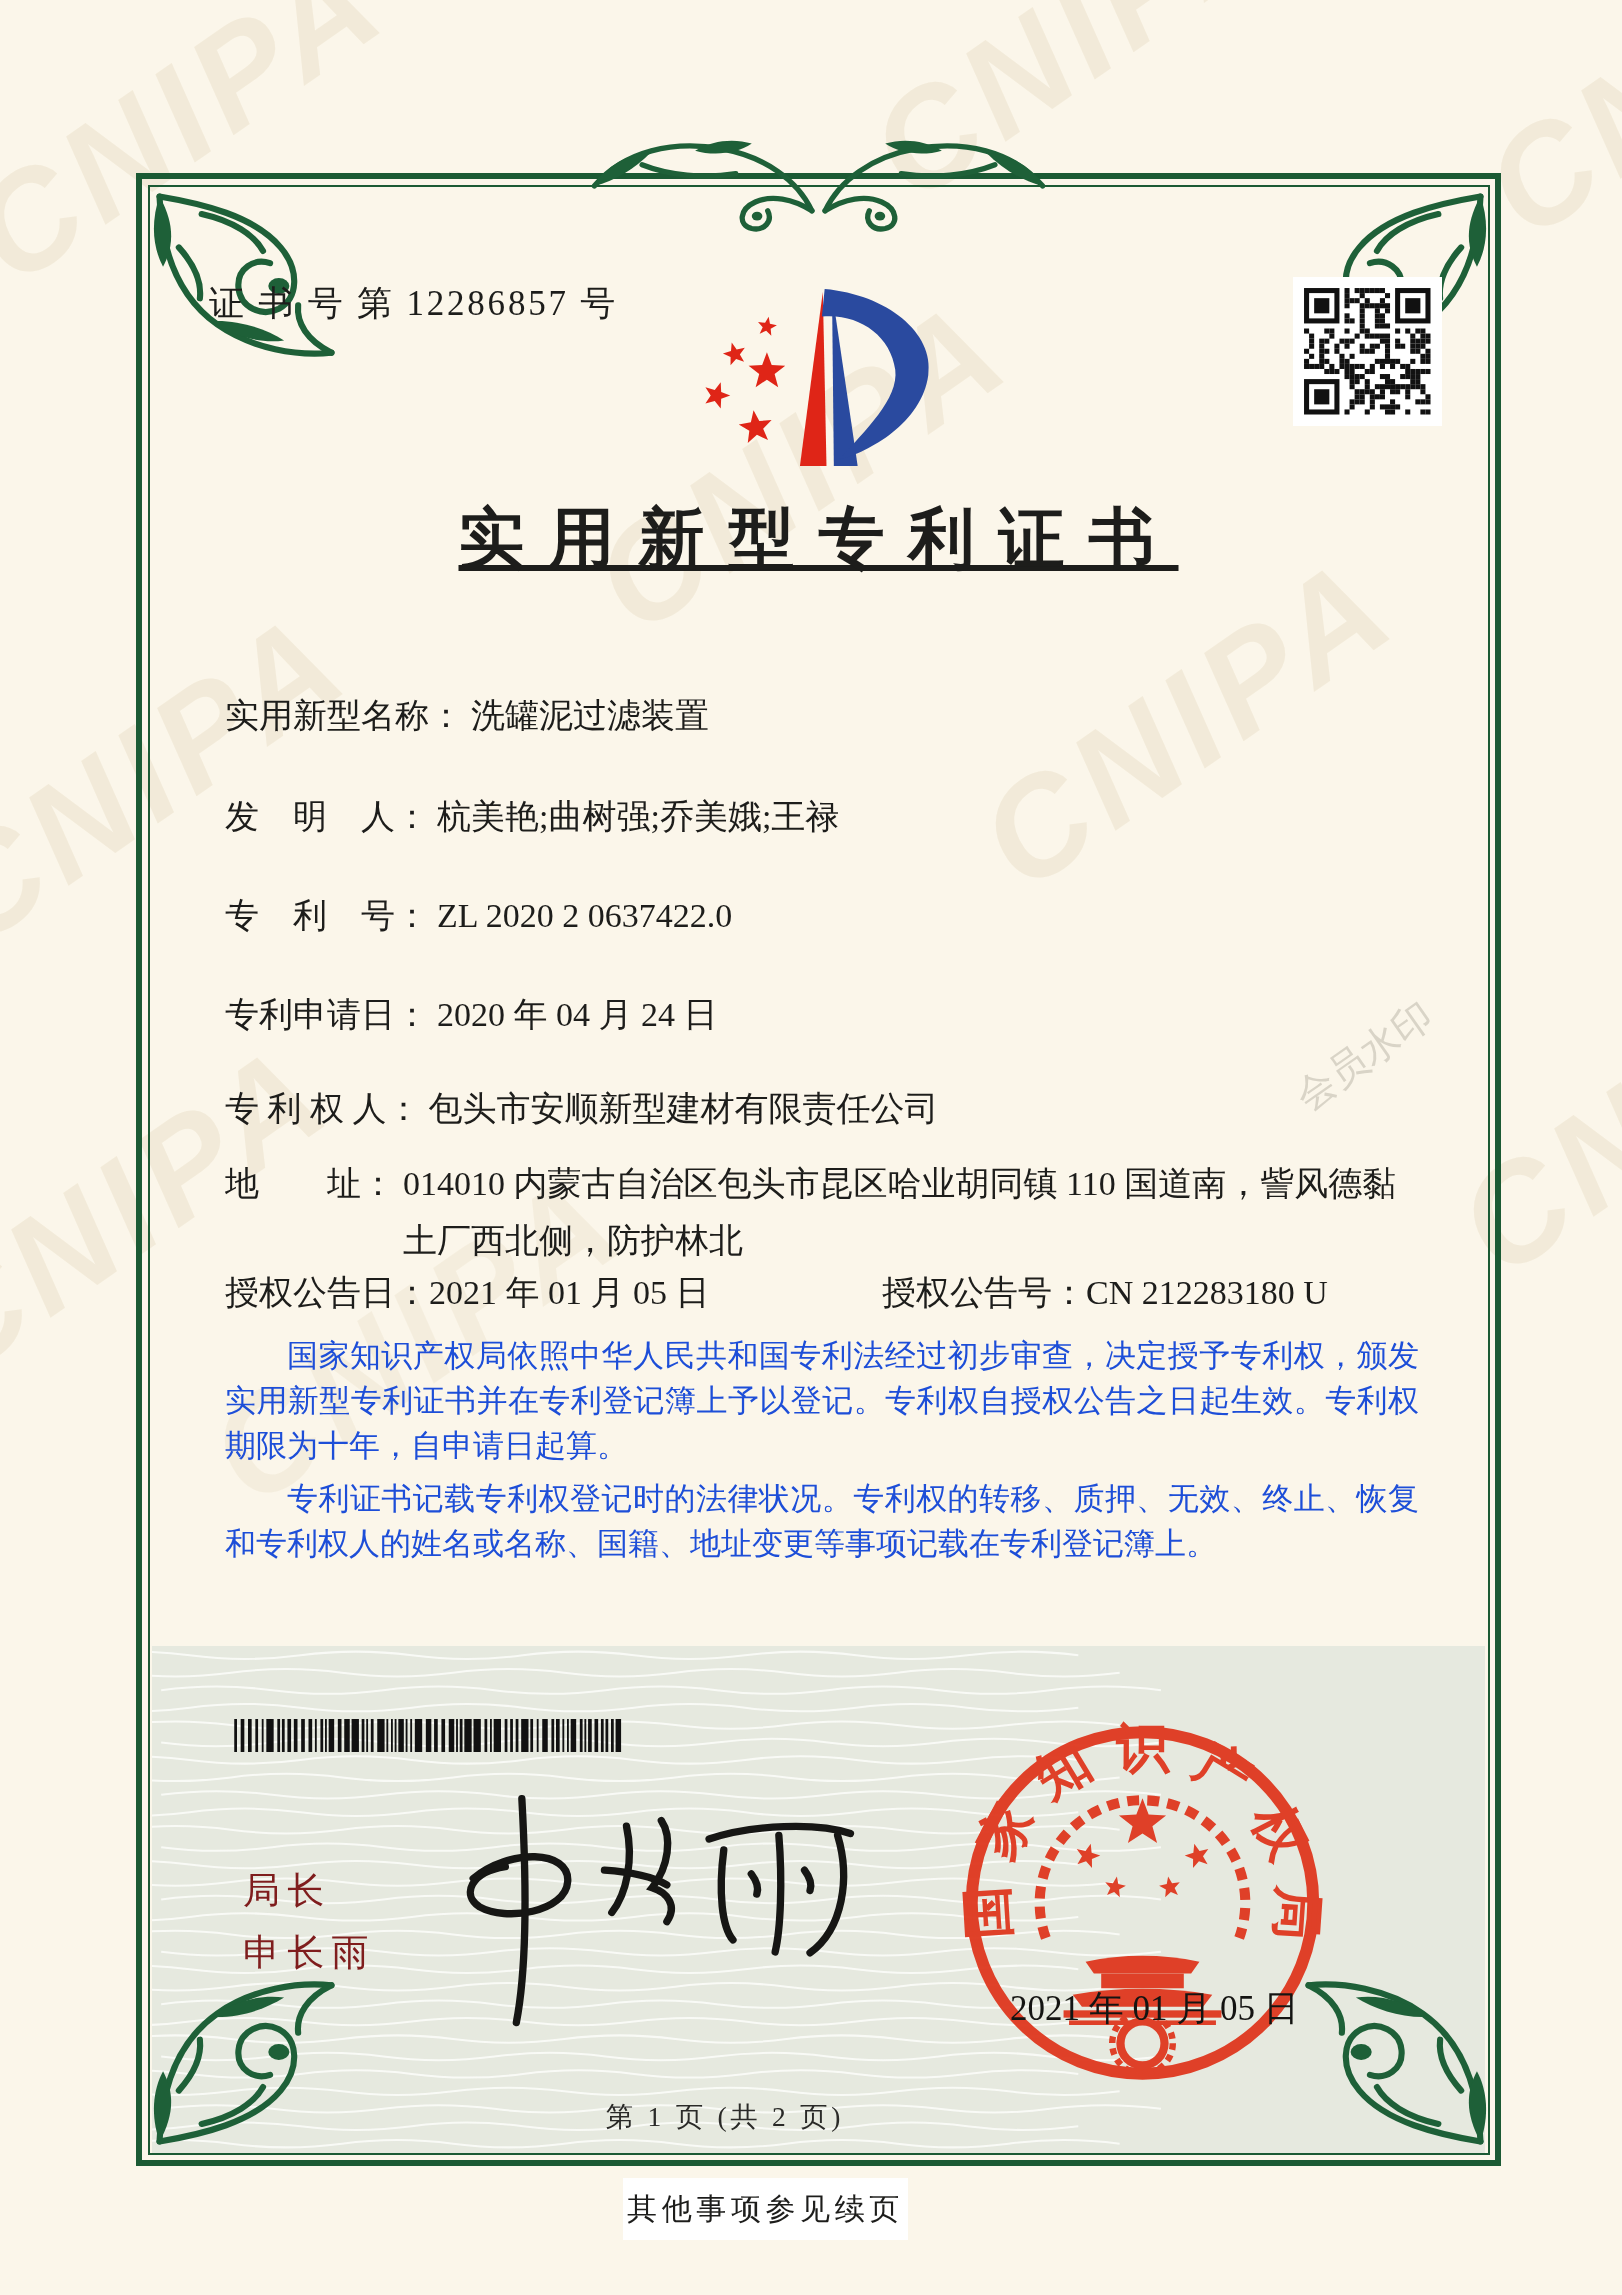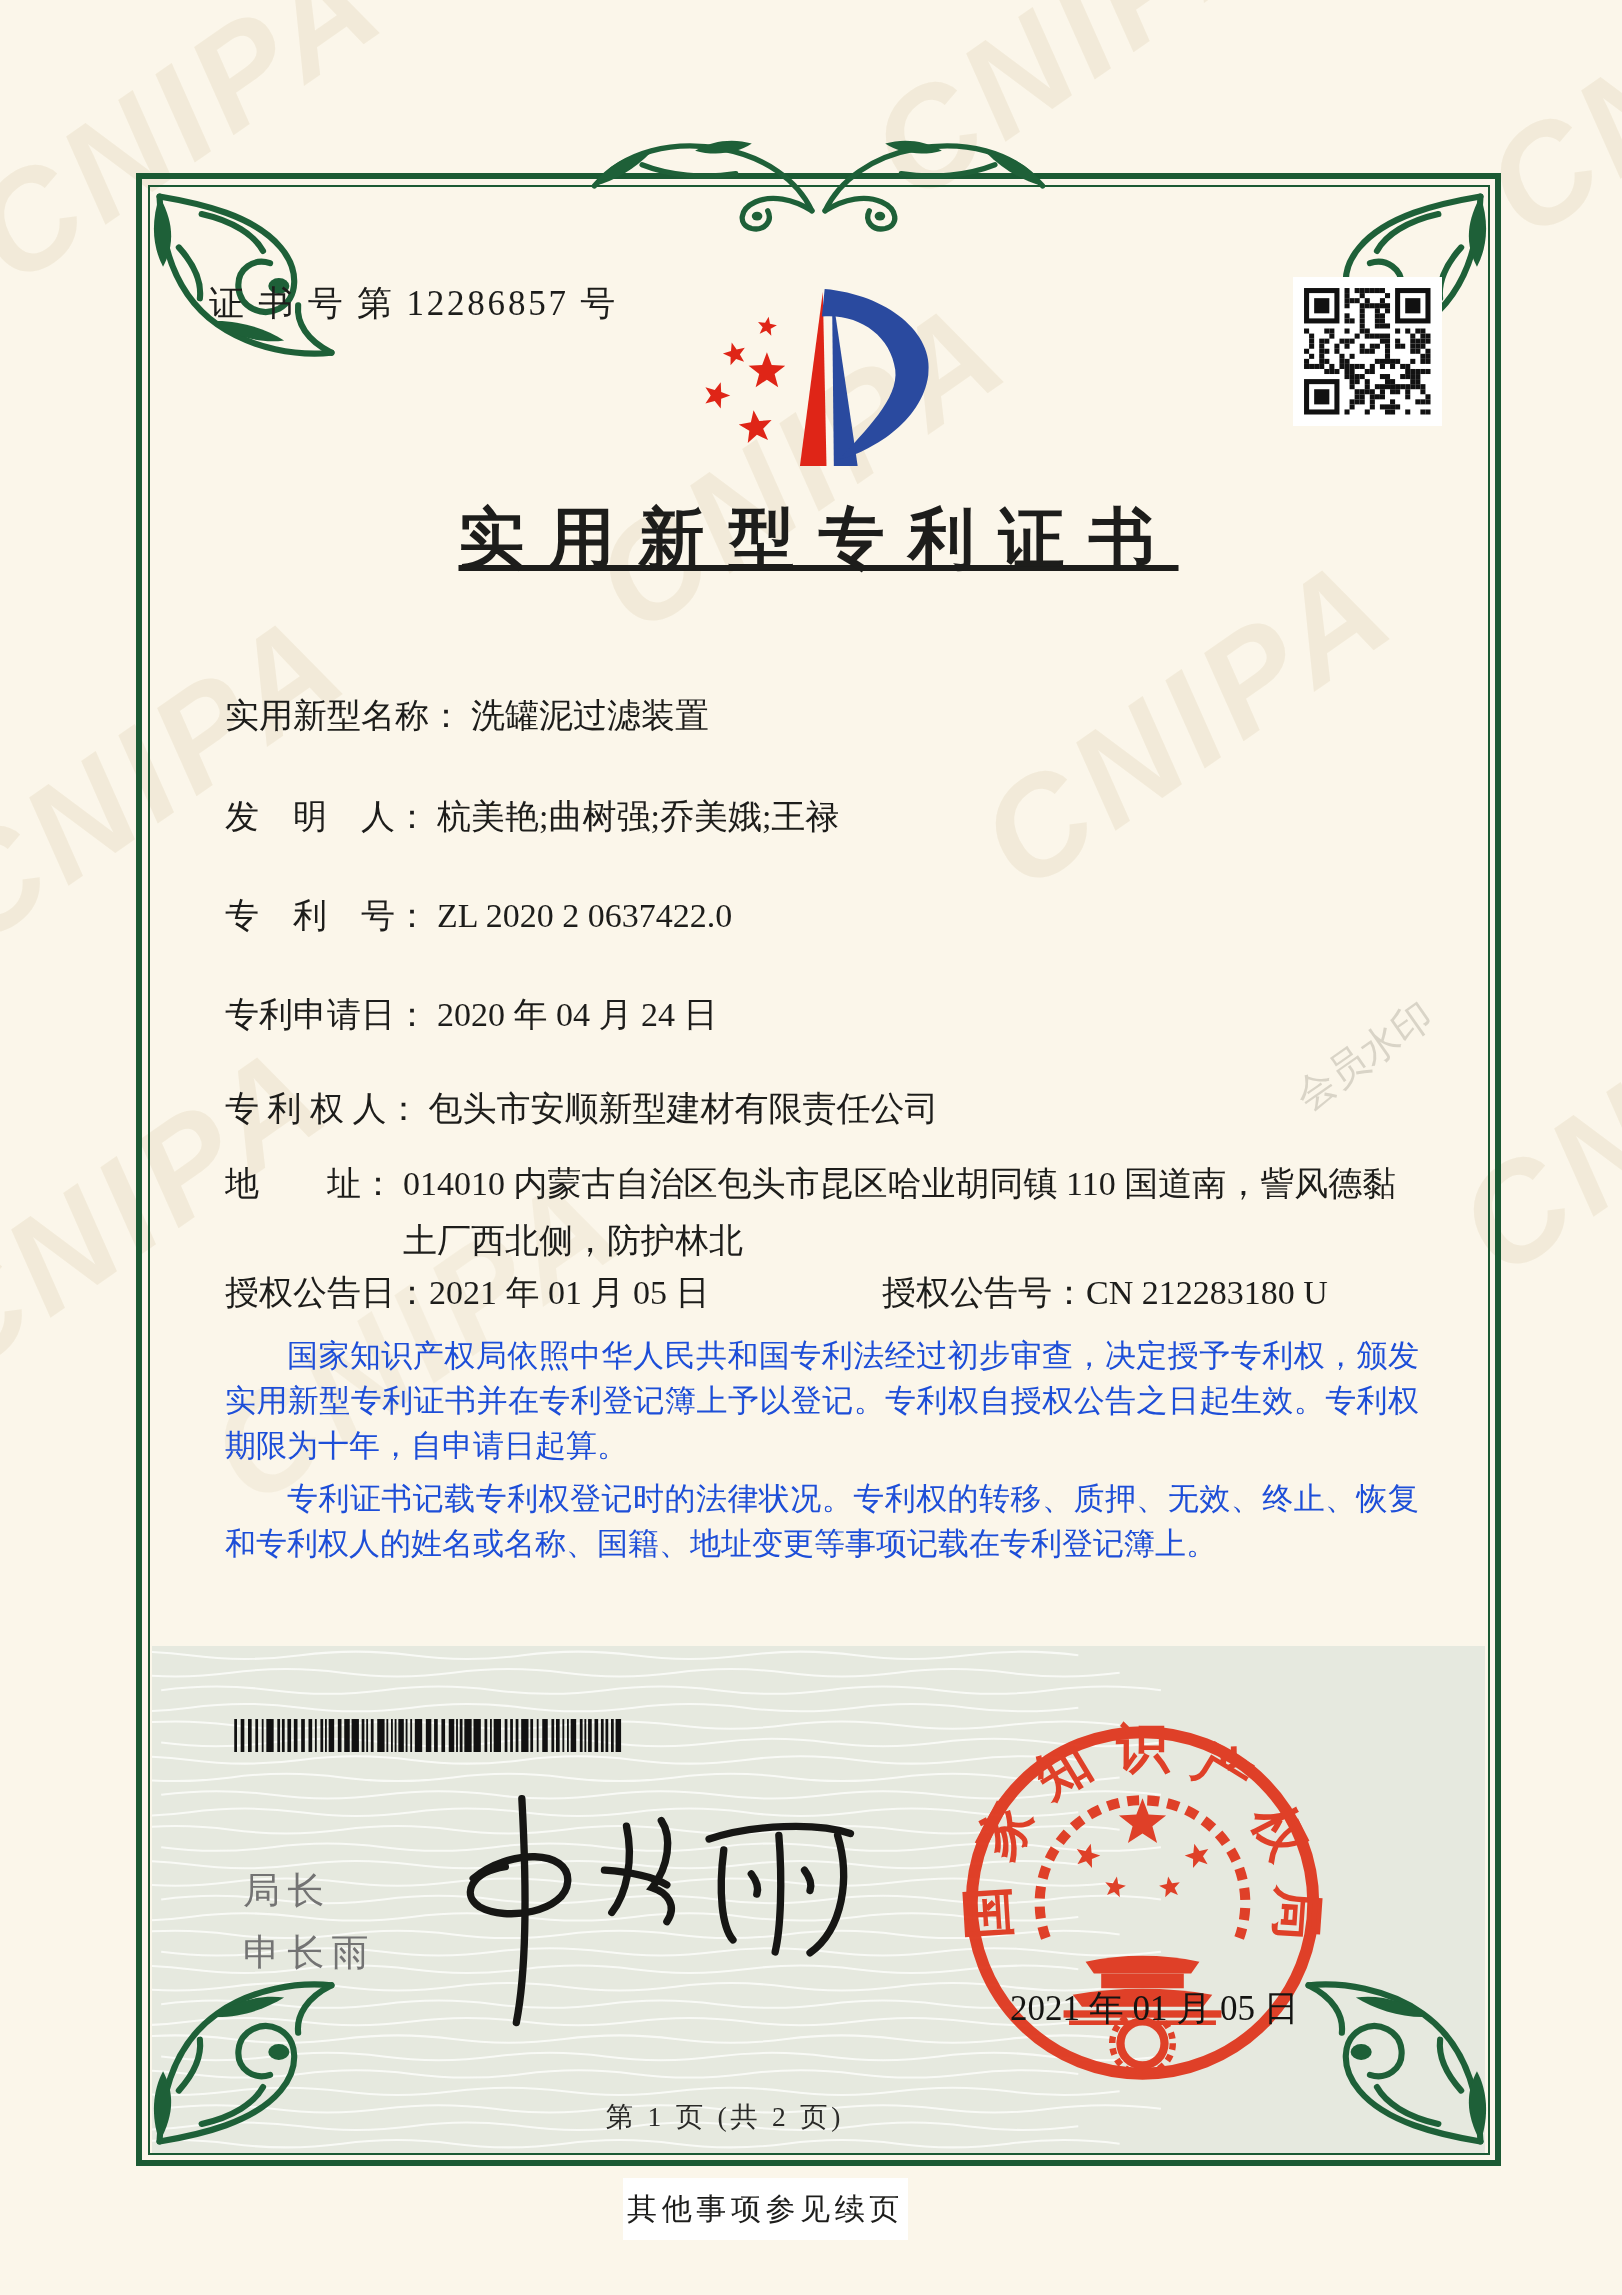--- a/index.html
+++ b/index.html
@@ -32,21 +32,21 @@
   #grant-row{position:absolute;left:225px;top:1264px;width:1203px;font-size:34px;
       line-height:57px;z-index:4;}
   #grant-pair2{position:absolute;left:657px;top:0;white-space:pre;}
   #paragraphs{position:absolute;left:225px;top:1333px;width:1194px;font-size:31px;
       line-height:45px;text-align:justify;z-index:4;color:#1d4ed8;}
   #paragraphs p{margin:0;text-indent:2em;}
   #paragraphs p + p{margin-top:8px;}
   
   #director-label,#director-name{position:absolute;left:243px;
       font-family:"Liberation Sans","DejaVu Sans",sans-serif;font-size:37px;
-      letter-spacing:7.3px;color:#737373;z-index:4;}
+      letter-spacing:7.3px;color:#7f1d1d;z-index:4;}
   #director-label{top:1866px;}
   #director-name{top:1928px;}
   
   #page-info{position:absolute;left:152px;top:2099px;width:1146px;text-align:center;
       font-size:27.5px;letter-spacing:3.7px;z-index:4;color:#2a2a28;}
   #next-page-note{position:absolute;left:623px;top:2178px;width:285px;height:62px;
       background:#ffffff;display:flex;align-items:center;justify-content:center;
       font-size:30px;letter-spacing:4.6px;z-index:4;}
   svg{display:block;}
   .z4{z-index:4;} .z5{z-index:5;}

